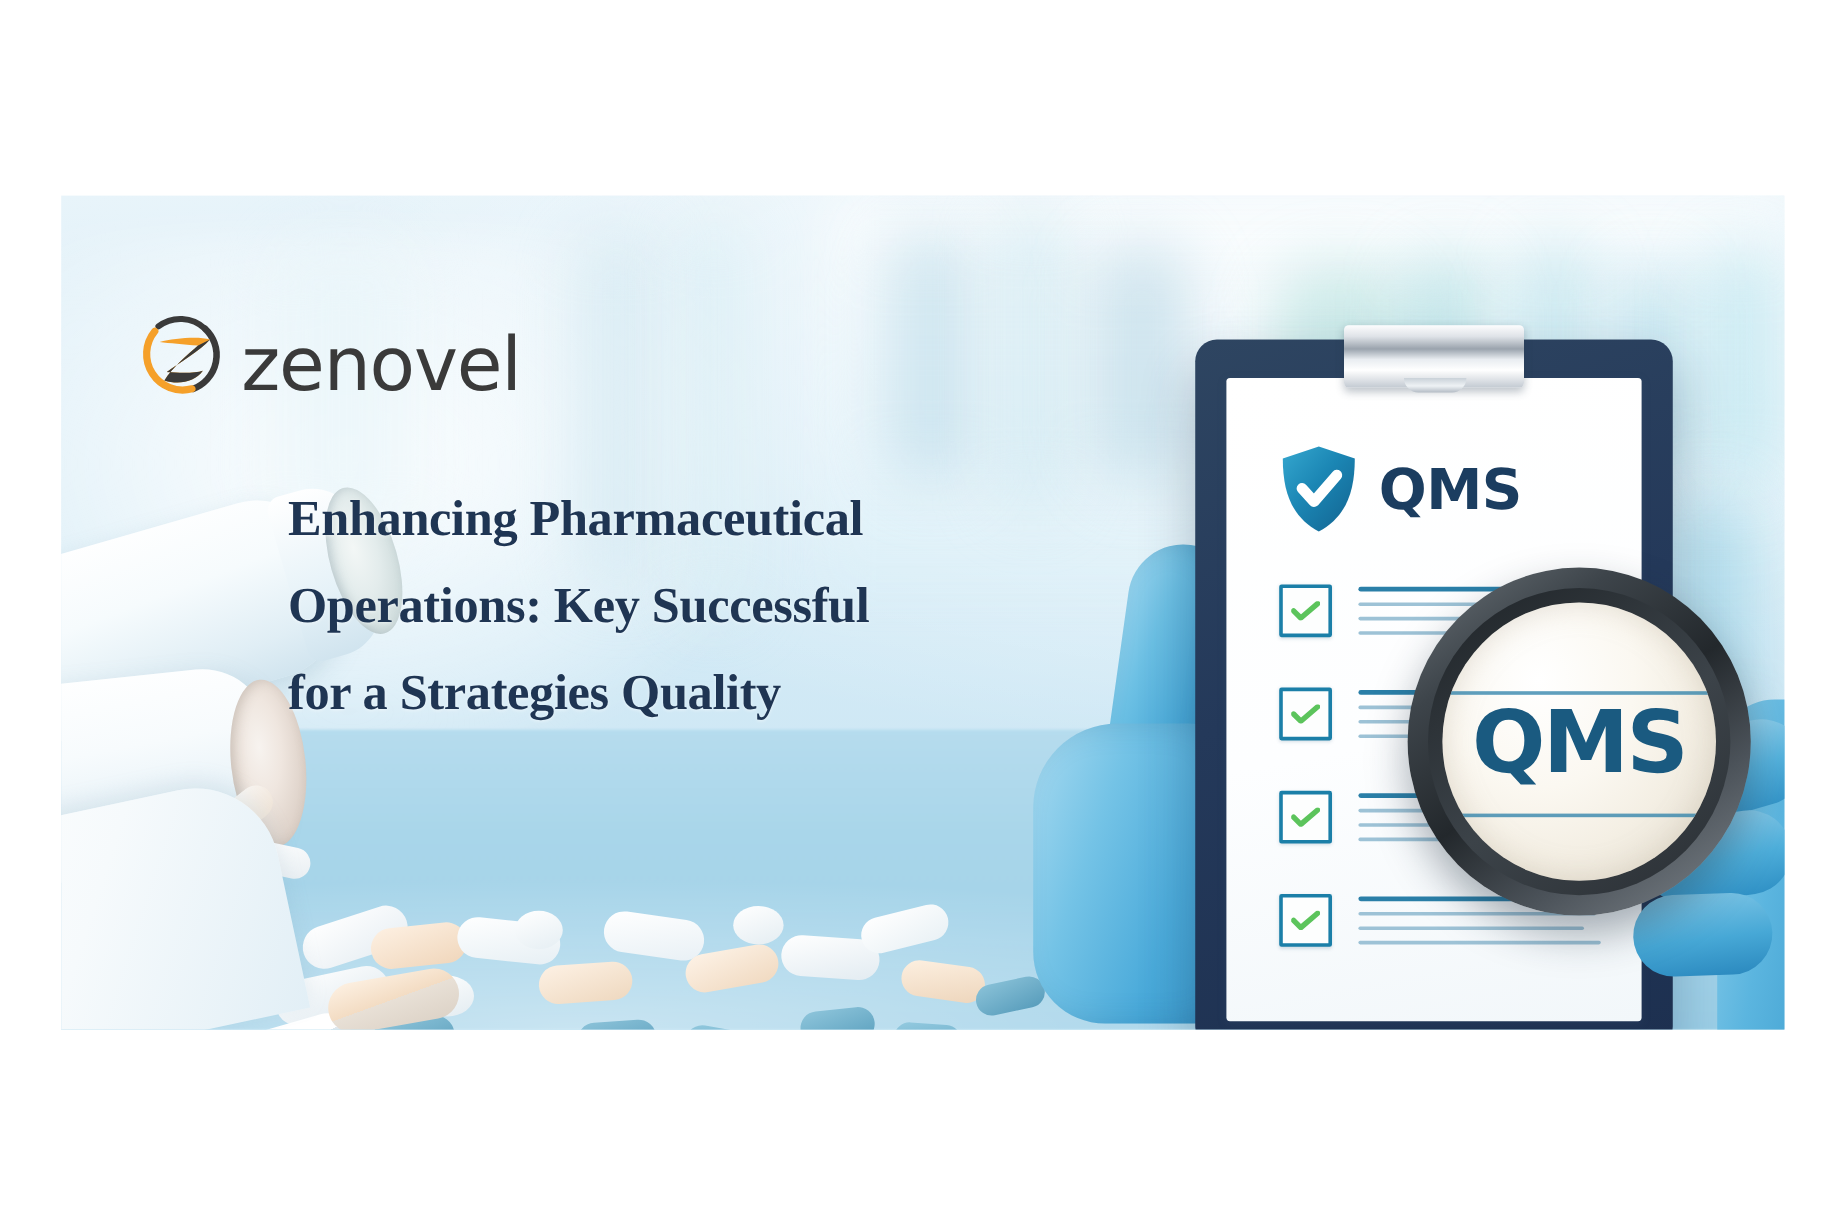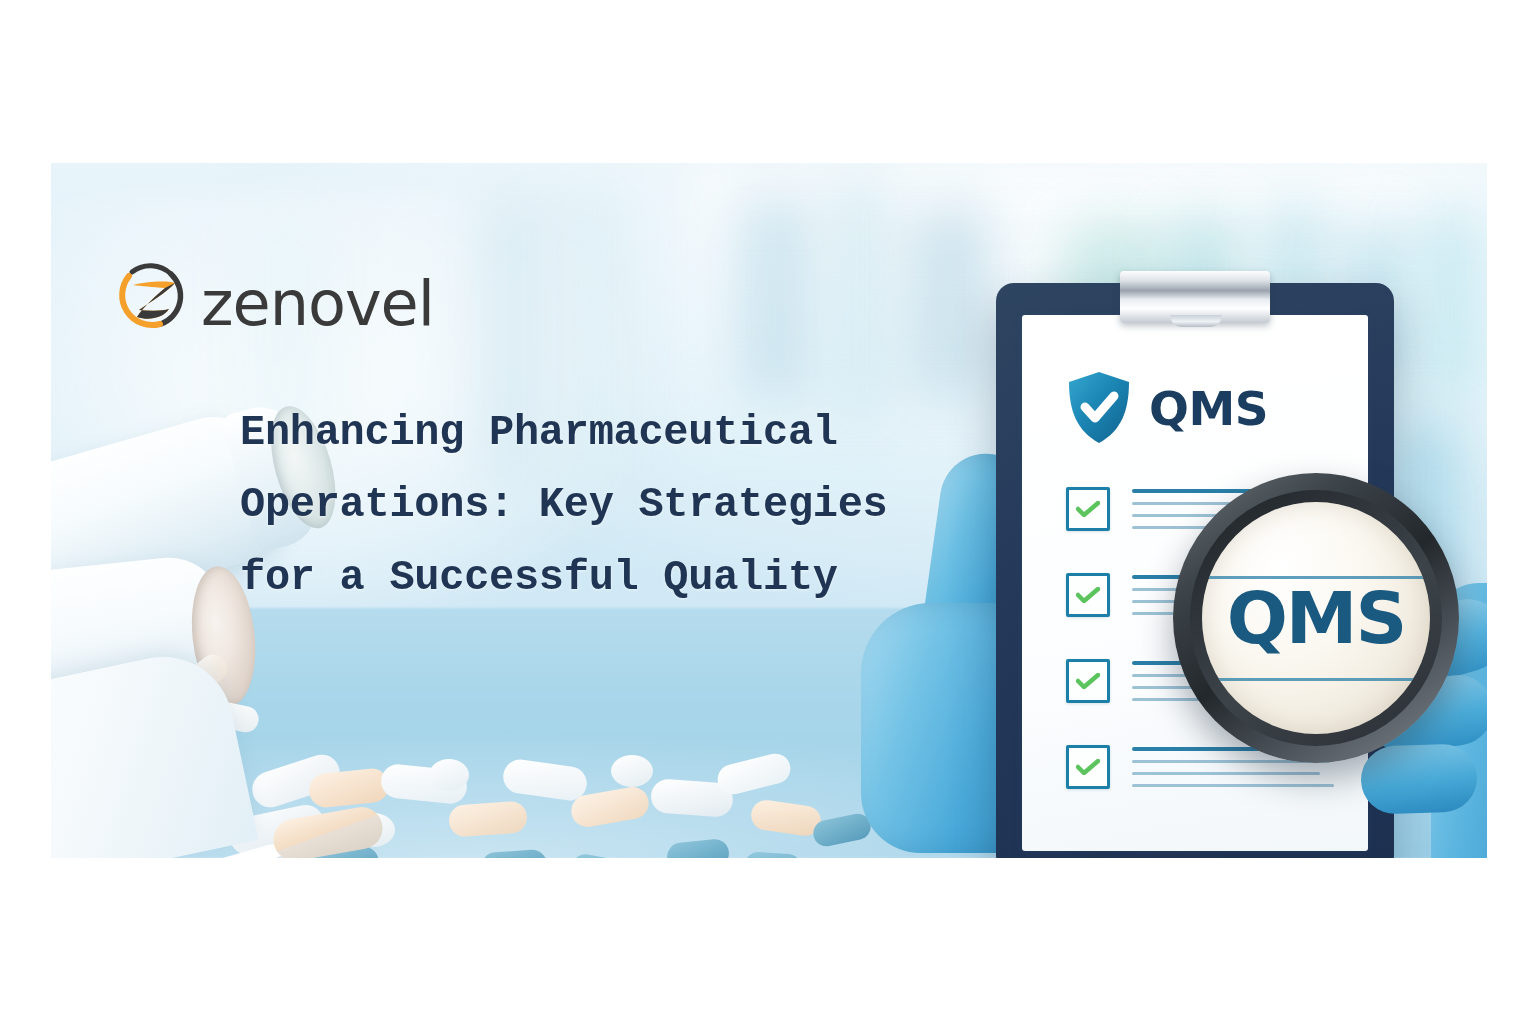--- a/index.html
+++ b/index.html
@@ -46,21 +46,21 @@
   
   #logo{position:absolute;left:62px;top:52px;display:flex;align-items:flex-end;gap:14px;margin-top:46px;}
   #logo-mark{width:74px;height:74px;position:relative;flex:0 0 auto;}
   #logo-word{font-size:62px;font-weight:400;color:#3a3a3a;letter-spacing:-1px;line-height:1;
              font-family:"DejaVu Sans",sans-serif;}
 
   
   #headline{
     position:absolute;left:189px;top:206px;width:700px;
     font-size:42px;font-weight:bold;line-height:1.72;color:#1f3553;
-    font-family:Liberation Mono, monospace;letter-spacing:-.3px;
+    font-family:Liberation Serif, serif;letter-spacing:-.3px;
     text-shadow:0 1px 3px rgba(255,255,255,.55);
   }
   #headline .ln{display:block;white-space:nowrap;}
 
   
   .bottle{position:absolute;}
   #bottle-a{left:-70px;top:270px;width:360px;height:150px;transform:rotate(-16deg);}
   #bottle-a .body{
     position:absolute;left:0;top:0;width:300px;height:150px;border-radius:18px 60px 60px 18px;
     background:linear-gradient(175deg,#ffffff 0%,#f6fbfd 40%,#e0eef5 78%,#cfe3ee 100%);
@@ -385,18 +385,18 @@
                    C50 57 36 60 24 56 C30 46 44 34 52 27 C40 26 28 25 20 24 Z" fill="#f5a02a"></path>
           <path d="M62 22 C54 31 36 42 26 49 C38 50 50 50 56 48 C50 57 36 60 24 56
                    C30 46 44 34 52 27 Z" fill="#3a3a3a"></path>
         </svg>
       </div>
       <div id="logo-word">zenovel</div>
     </div>
 
     <h1 id="headline">
       <span class="ln">Enhancing Pharmaceutical</span>
-      <span class="ln">Operations: Key Strategies</span>
-      <span class="ln">for a Successful Quality</span>
+      <span class="ln">Operations: Key Successful</span>
+      <span class="ln">for a Strategies Quality</span>
     </h1>
 
   </div>
 </div>
 
 </body></html>

